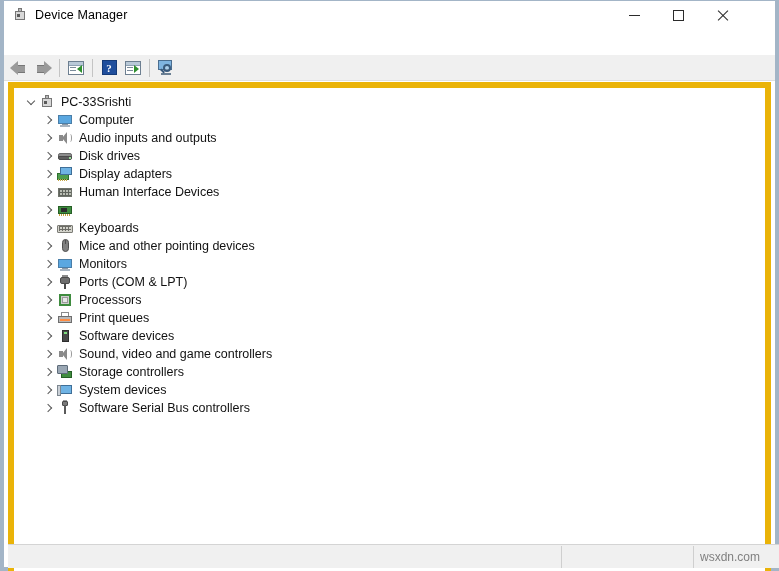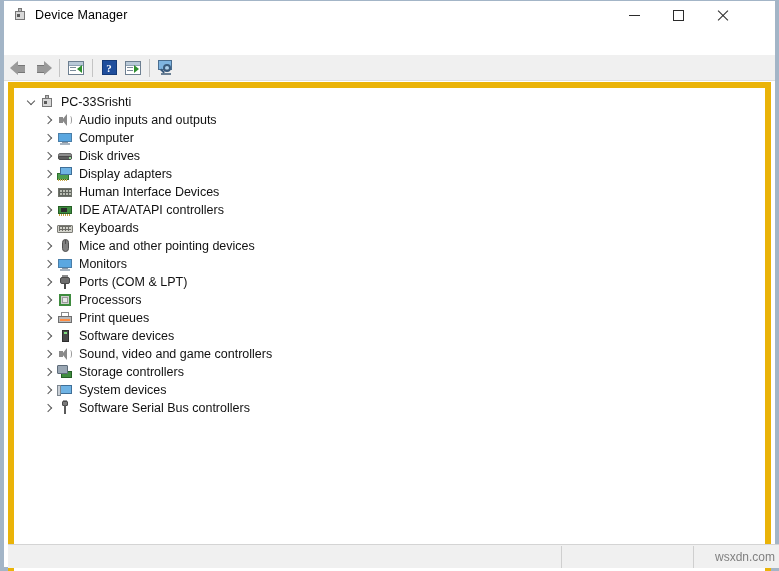--- a/index.html
+++ b/index.html
@@ -575,21 +575,21 @@
     height: 22px;
     display: flex;
     align-items: center;
     font-size: 11.5px;
     color: #444;
     box-sizing: border-box;
     padding-left: 6px;
   }
   .status-pane.p1 { width: 554px; border-right: 1px solid #cfcfcf; }
   .status-pane.p2 { width: 132px; border-right: 1px solid #cfcfcf; }
-  .status-pane.p3 { flex: 1; justify-content: flex-end; padding-right: 4px; }
+  .status-pane.p3 { flex: 1; justify-content: flex-start; padding-right: 4px; }
   .watermark {
     font-size: 12px;
     color: #808080;
     font-family: "Liberation Sans", sans-serif;
   }
 </style>
 </head>
 <body>
 
 <div class="window">
@@ -668,44 +668,44 @@
             <div class="neck"></div>
             <div class="dot"></div>
         </div>
         <div class="tree-label">PC-33Srishti</div>
       </div>
 
       <div class="tree-row child">
         <div class="twisty collapsed">
             <div class="chev"></div>
           </div>
+        <div class="tree-icon ic-monitor">
+          <div class="scr"></div>
+            <div class="stand"></div>
+            <div class="foot"></div>
+        </div>
+        <div class="tree-label">Computer</div>
+      </div>
+
+      <div class="tree-row child">
+        <div class="twisty collapsed">
+            <div class="chev"></div>
+          </div>
         <div class="tree-icon ic-speaker">
           <div class="box"></div>
             <div class="cone"></div>
             <div class="wave"></div>
         </div>
         <div class="tree-label">Audio inputs and outputs</div>
       </div>
 
       <div class="tree-row child">
         <div class="twisty collapsed">
             <div class="chev"></div>
           </div>
-        <div class="tree-icon ic-monitor">
-          <div class="scr"></div>
-            <div class="stand"></div>
-            <div class="foot"></div>
-        </div>
-        <div class="tree-label">Computer</div>
-      </div>
-
-      <div class="tree-row child">
-        <div class="twisty collapsed">
-            <div class="chev"></div>
-          </div>
         <div class="tree-icon ic-disk">
           <div class="top"></div>
             <div class="bot"></div>
             <div class="led"></div>
         </div>
         <div class="tree-label">Disk drives</div>
       </div>
 
       <div class="tree-row child">
         <div class="twisty collapsed">
@@ -732,21 +732,20 @@
 
       <div class="tree-row child">
         <div class="twisty collapsed">
             <div class="chev"></div>
           </div>
         <div class="tree-icon ic-ide">
           <div class="card"></div>
             <div class="chip"></div>
             <div class="pins"></div>
         </div>
-        <div class="tree-label">IDE ATA/ATAPI controllers</div>
       </div>
 
       <div class="tree-row child">
         <div class="twisty collapsed">
             <div class="chev"></div>
           </div>
         <div class="tree-icon ic-kb">
           <div class="body"></div>
             <div class="keys"></div>
         </div>

